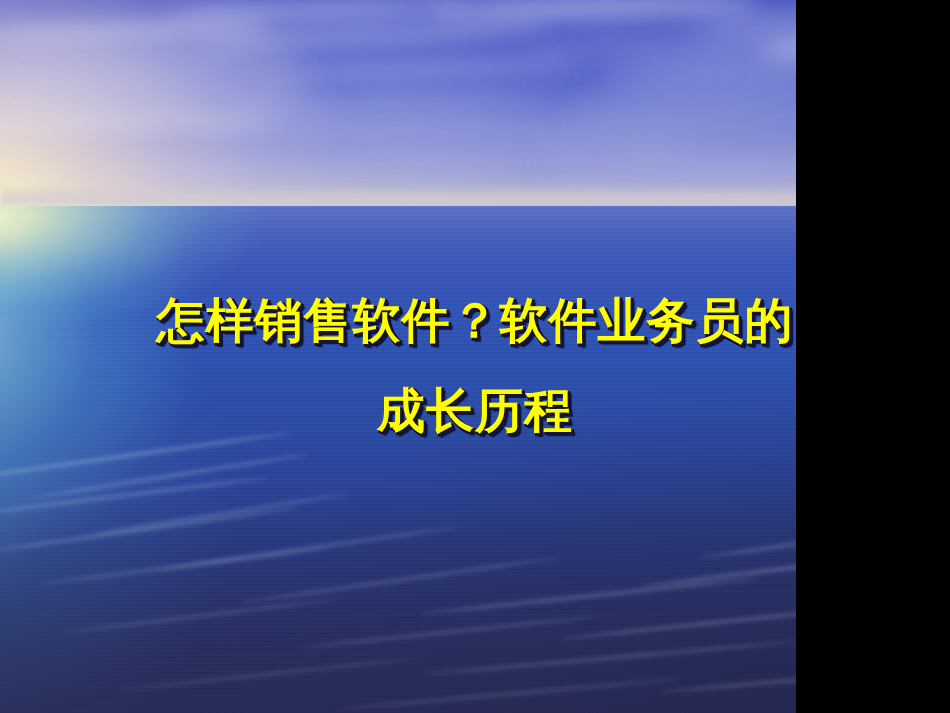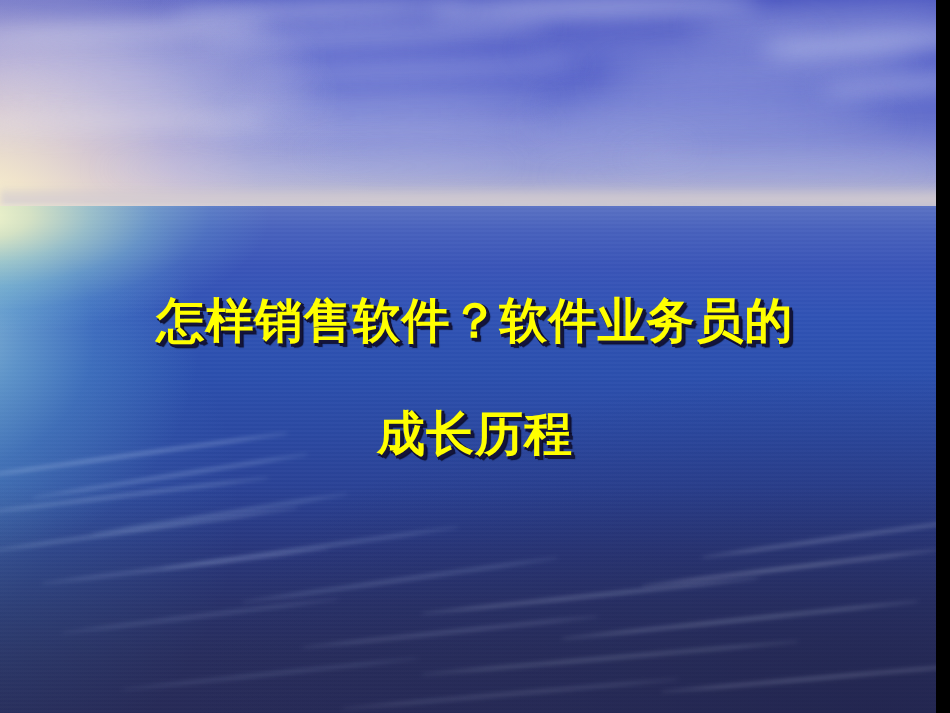--- a/index.html
+++ b/index.html
@@ -8,21 +8,21 @@
     padding: 0;
     background: #000;
   }
   body {
     font-family: "DejaVu Sans", "Liberation Sans", sans-serif;
   }
 
   
   #slide {
     position: relative;
-    width: 936px;
+    width: 796px;
     height: 713px;
     overflow: hidden;
     background: #27369c;
   }
 
   
   .sky {
     position: absolute;
     left: 0; top: 0;
     width: 950px;
@@ -218,21 +218,21 @@
     white-space: nowrap;
     text-shadow:
       3px 3px 0 #14143a,
       4px 4px 1px rgba(8,8,30,0.85),
       2px 2px 0 #14143a,
       1px 3px 0 #14143a,
       3px 1px 0 #14143a;
     pointer-events: auto;
   }
   #title-line-1 { margin-top: 296px; }
-  #title-line-2 { margin-top: 65px; }
+  #title-line-2 { margin-top: 42px; }
 </style>
 </head>
 <body>
 
 <div id="slide">
 
   <div class="sky">
     <div class="sky-base"></div>
     <div class="sky-warm"></div>
     <div class="sky-deep"></div>

